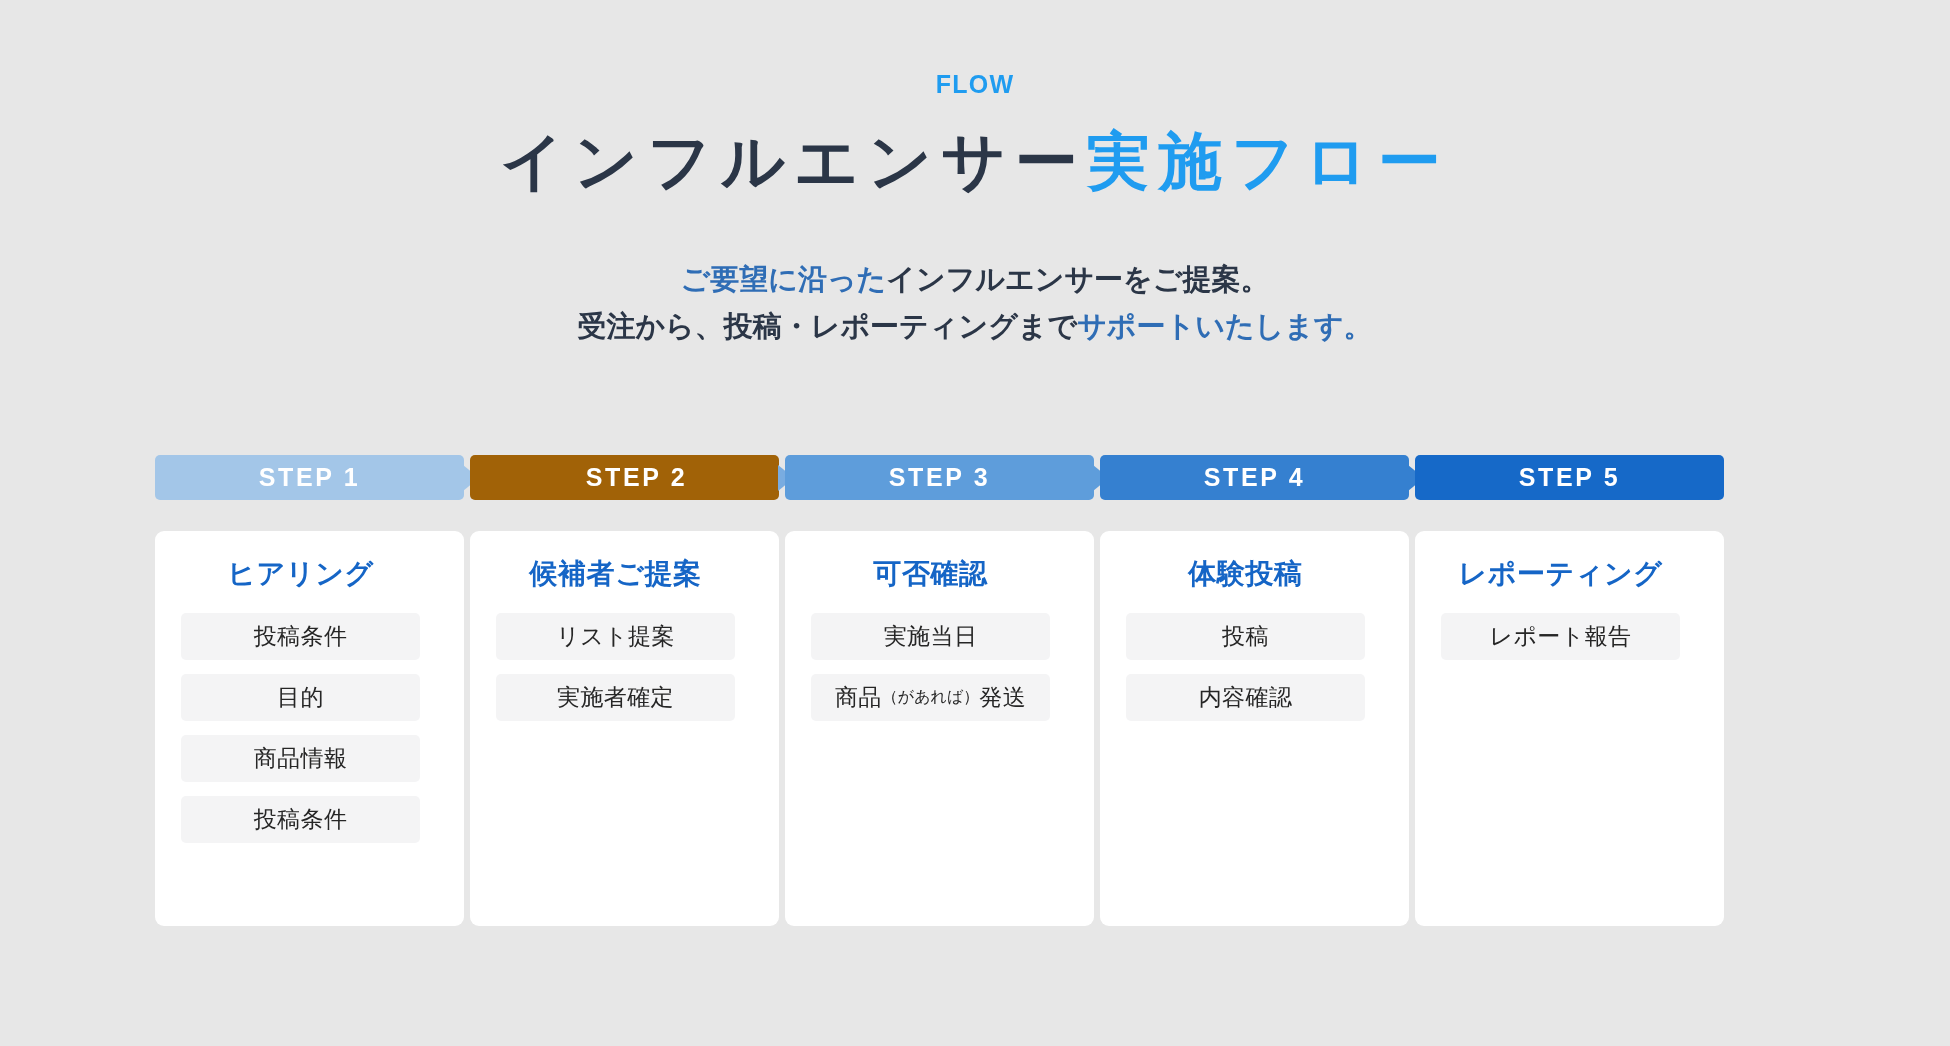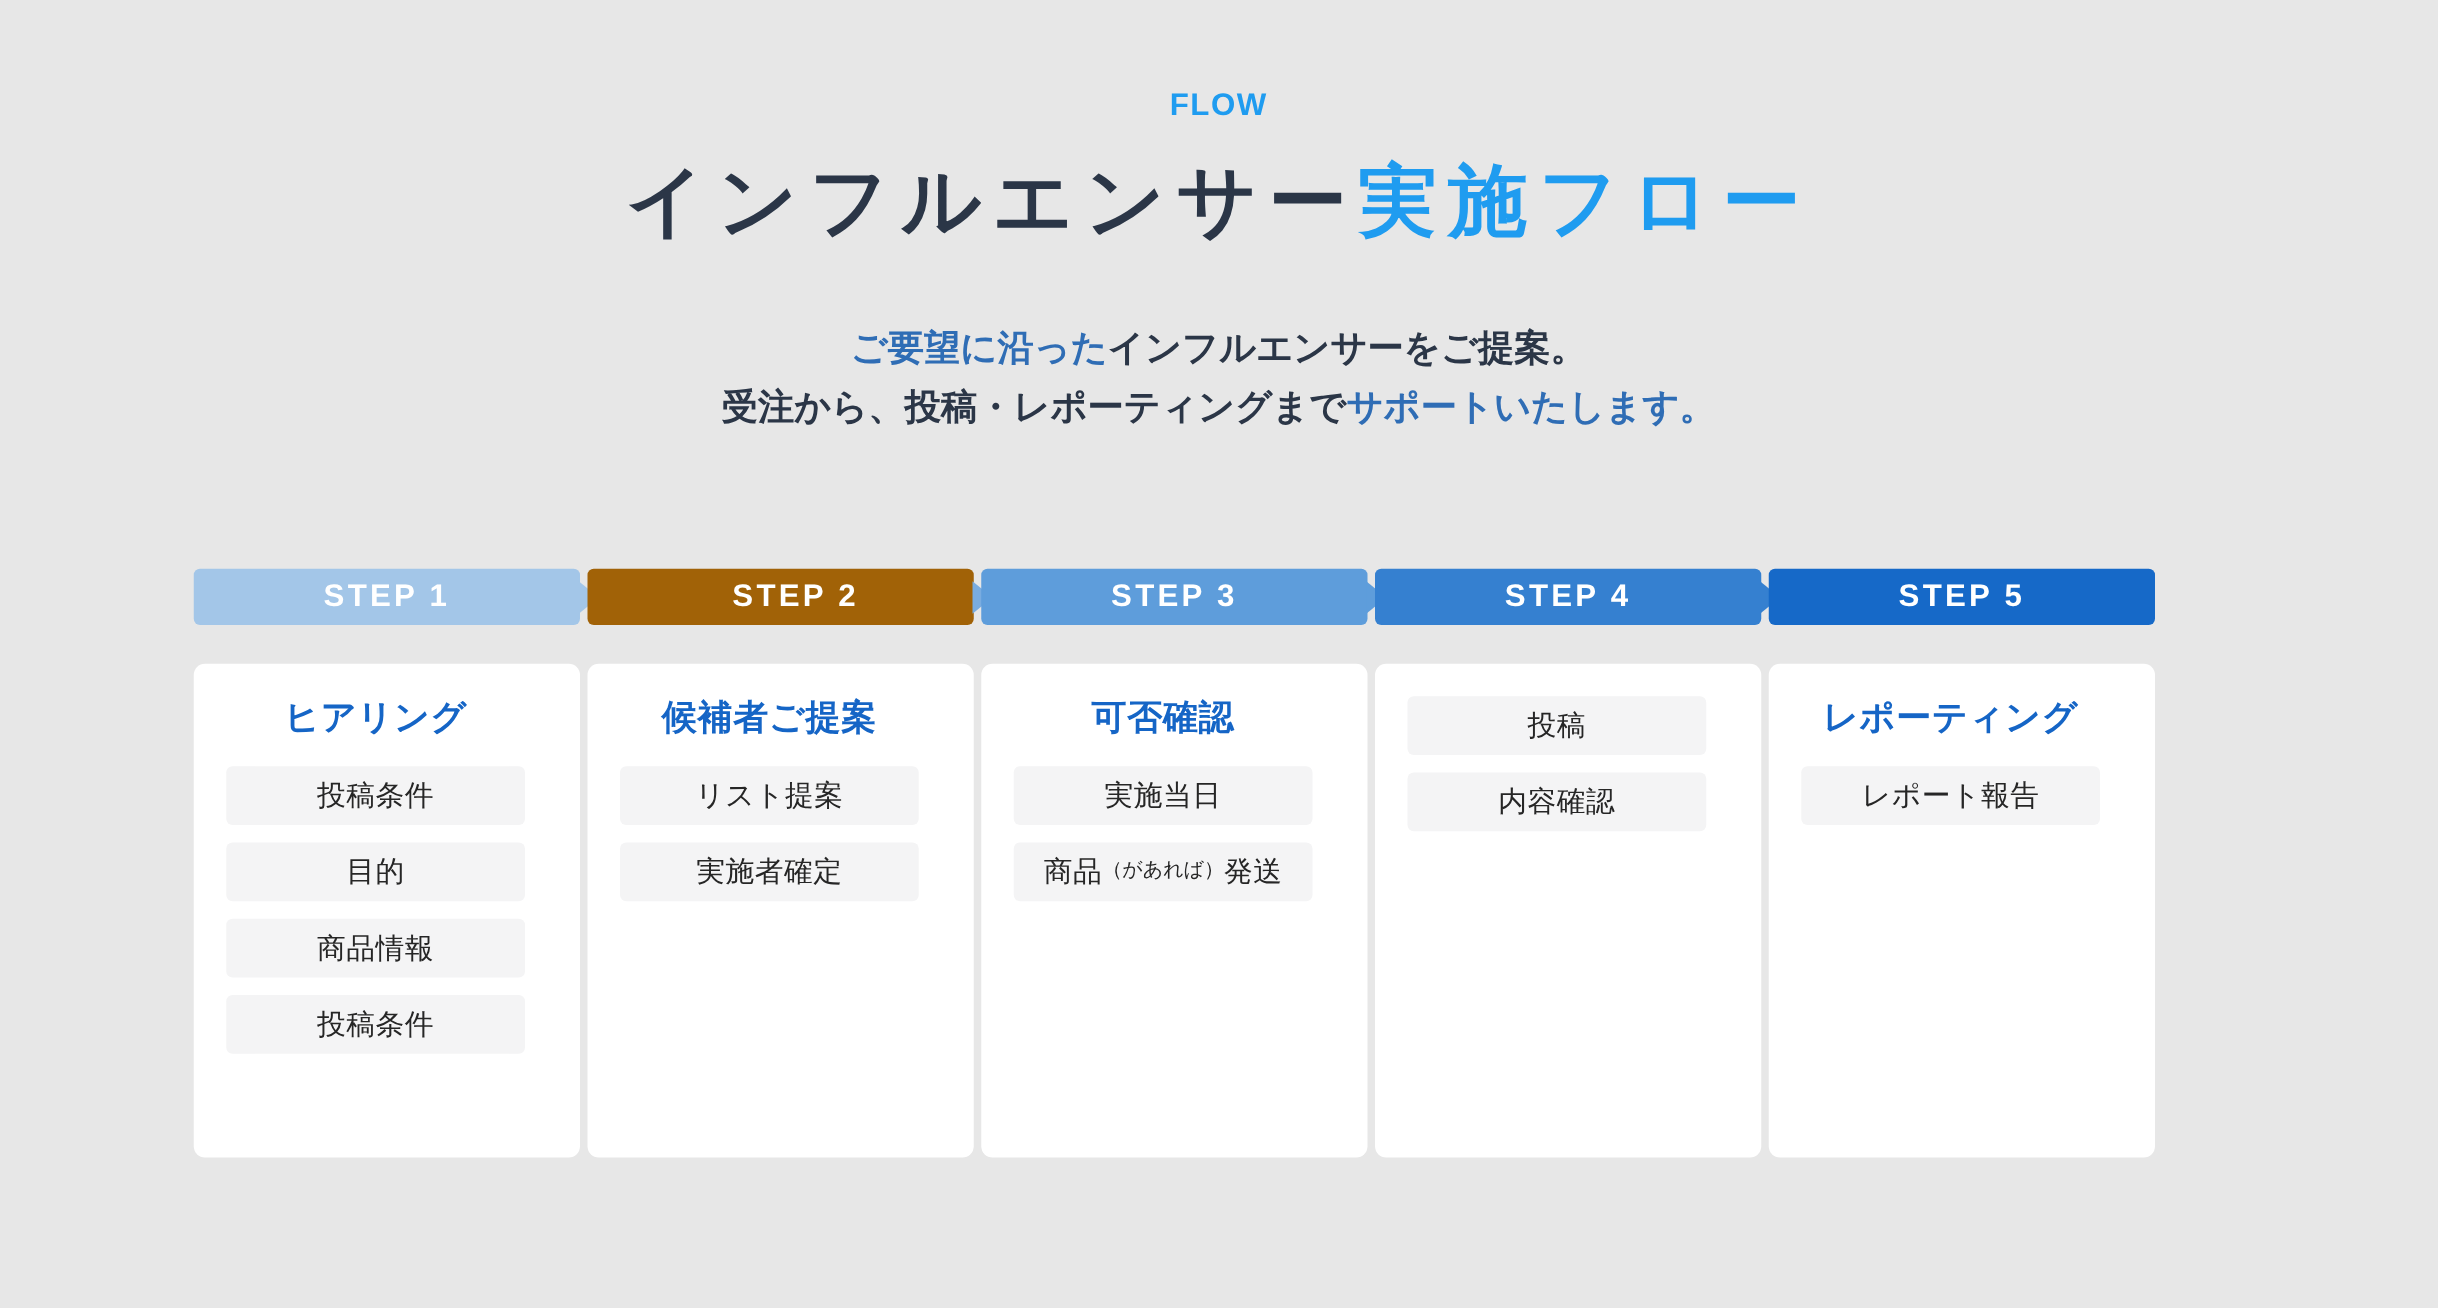--- a/index.html
+++ b/index.html
@@ -215,20 +215,21 @@
             <span>発送</span>
           </div>
         </div>
       </div>
       <div class="col">
         <div class="step-bar" style="background: rgb(53, 128, 208); color: rgb(53, 128, 208);">
           <span class="bar-label" style="color: rgb(255, 255, 255);">STEP 4</span>
           <span class="tip"></span>
         </div>
         <div class="card">
+          <div class="card-title">体験投稿</div>
           <div class="pill">
             <span>投稿</span>
           </div>
           <div class="pill">
             <span>内容確認</span>
           </div>
         </div>
       </div>
       <div class="col">
         <div class="step-bar" style="background: rgb(22, 105, 200); color: rgb(22, 105, 200);">

